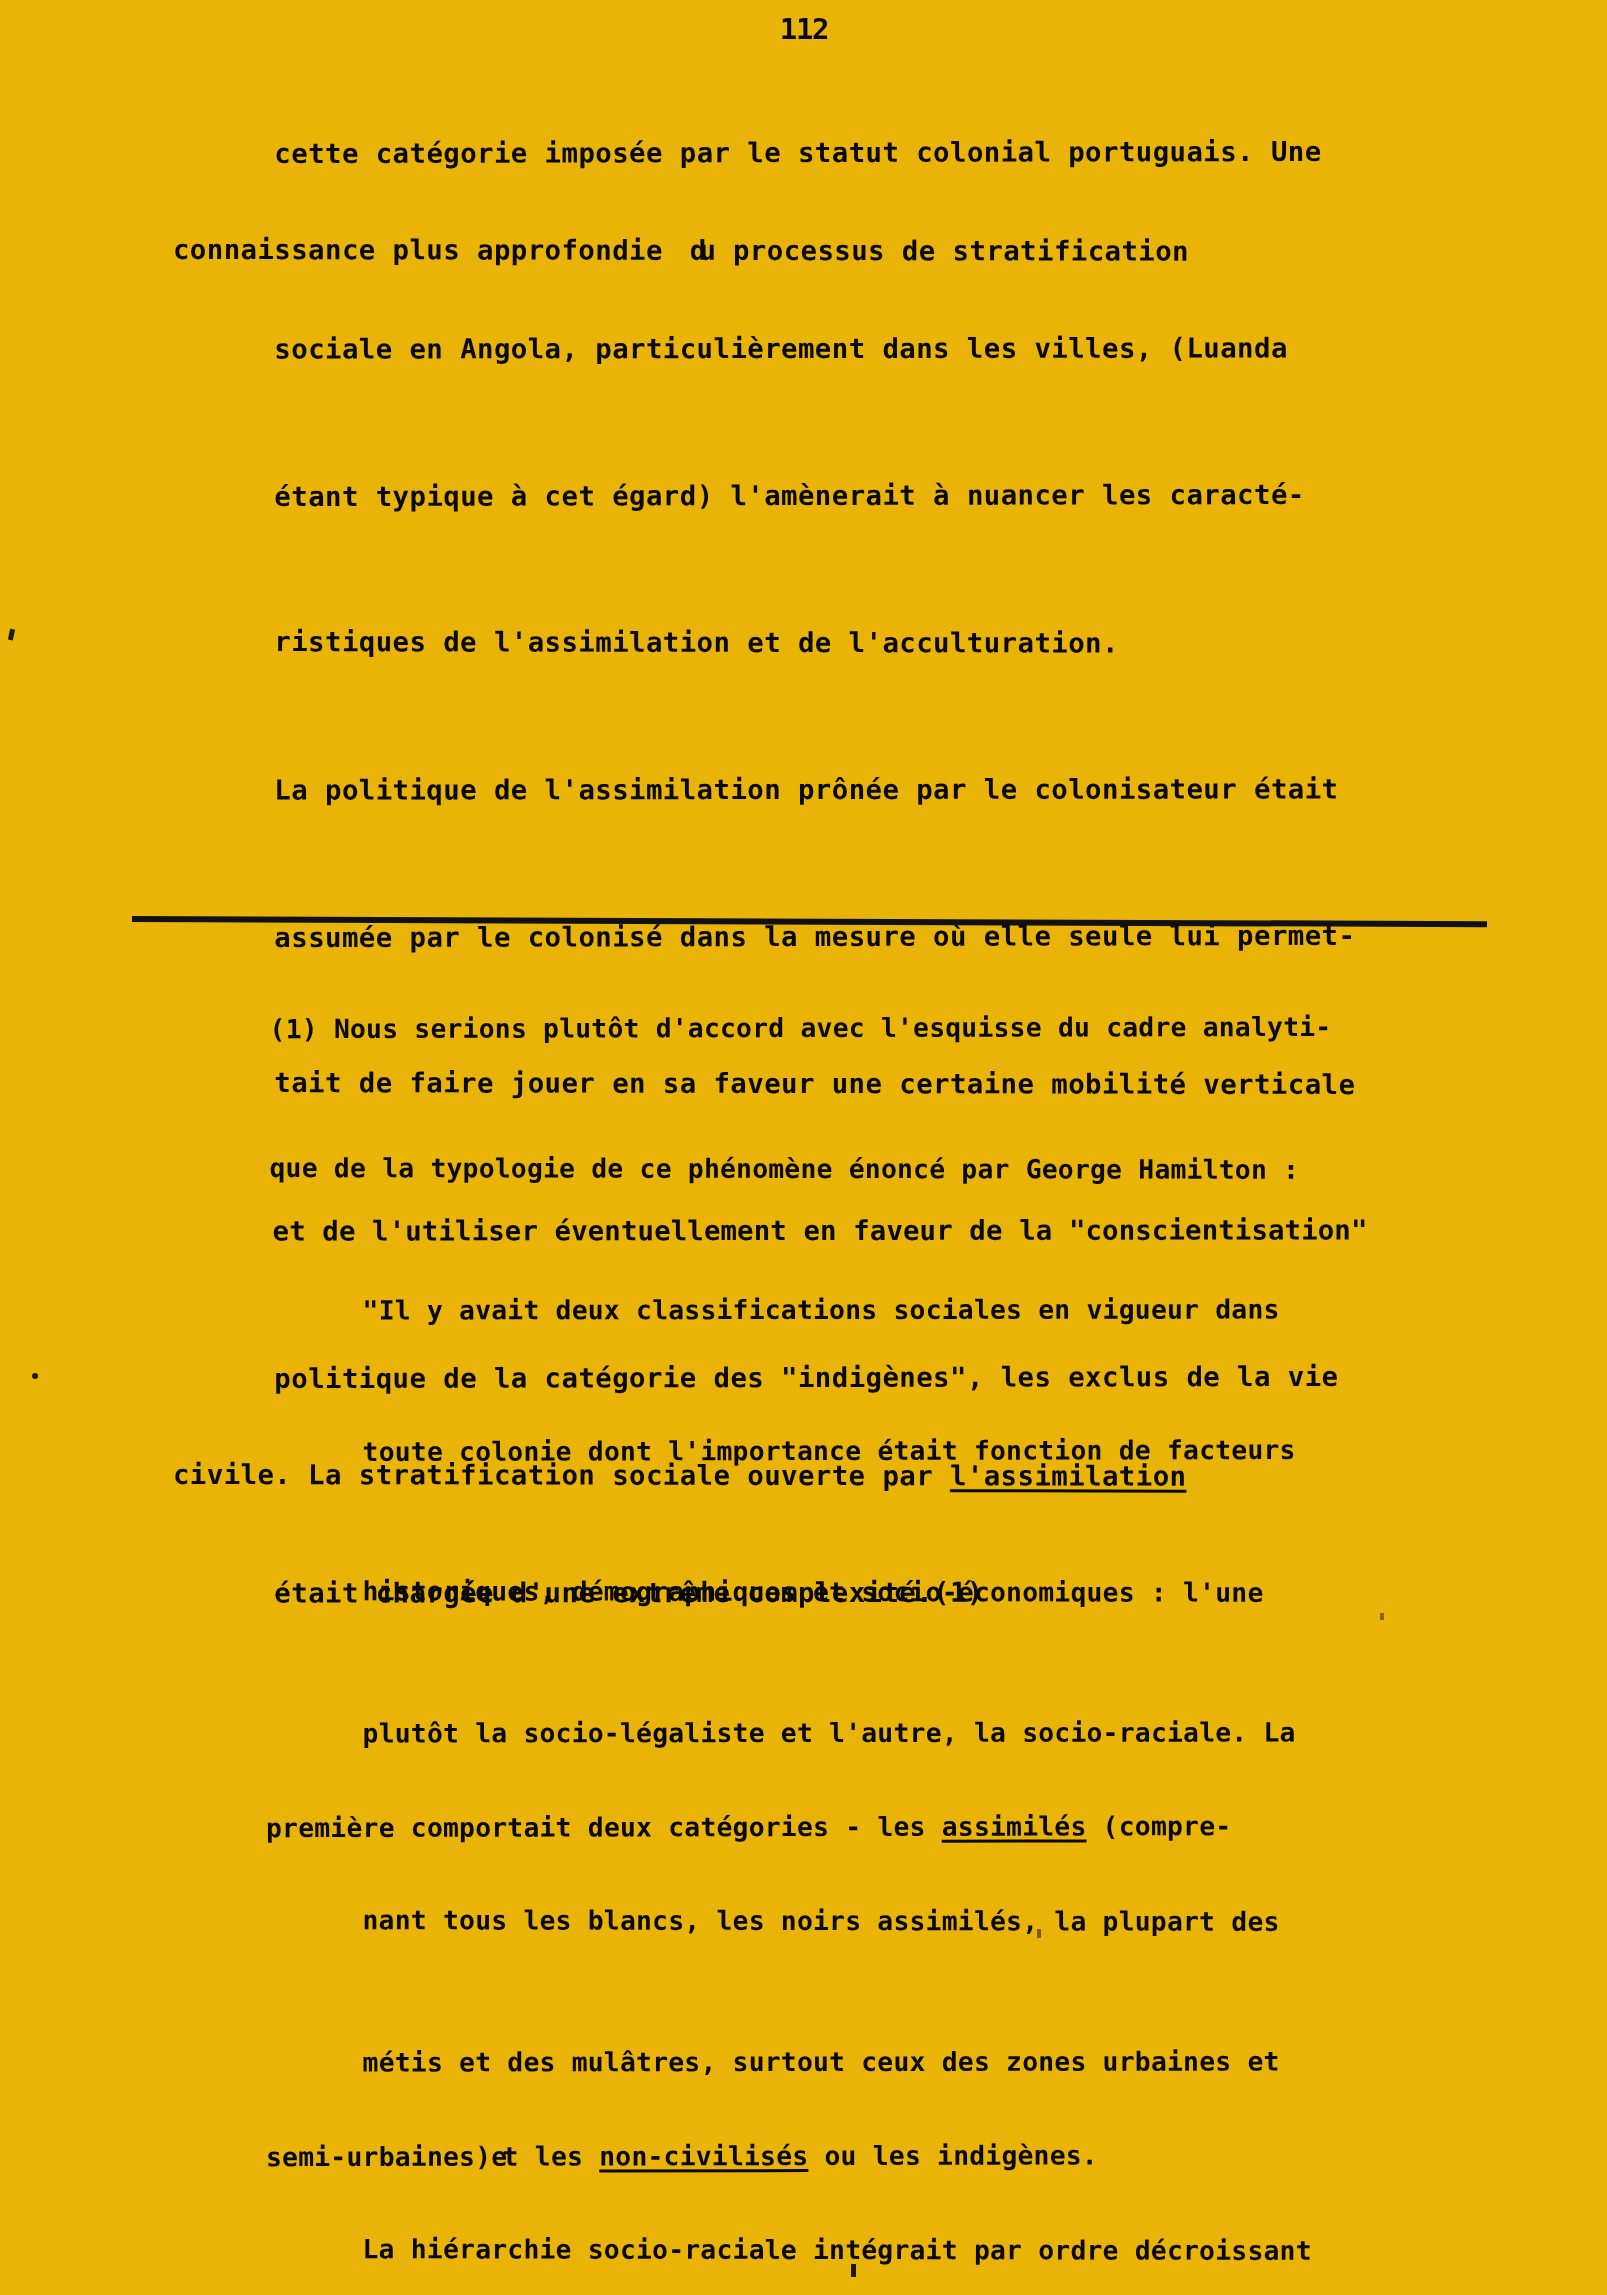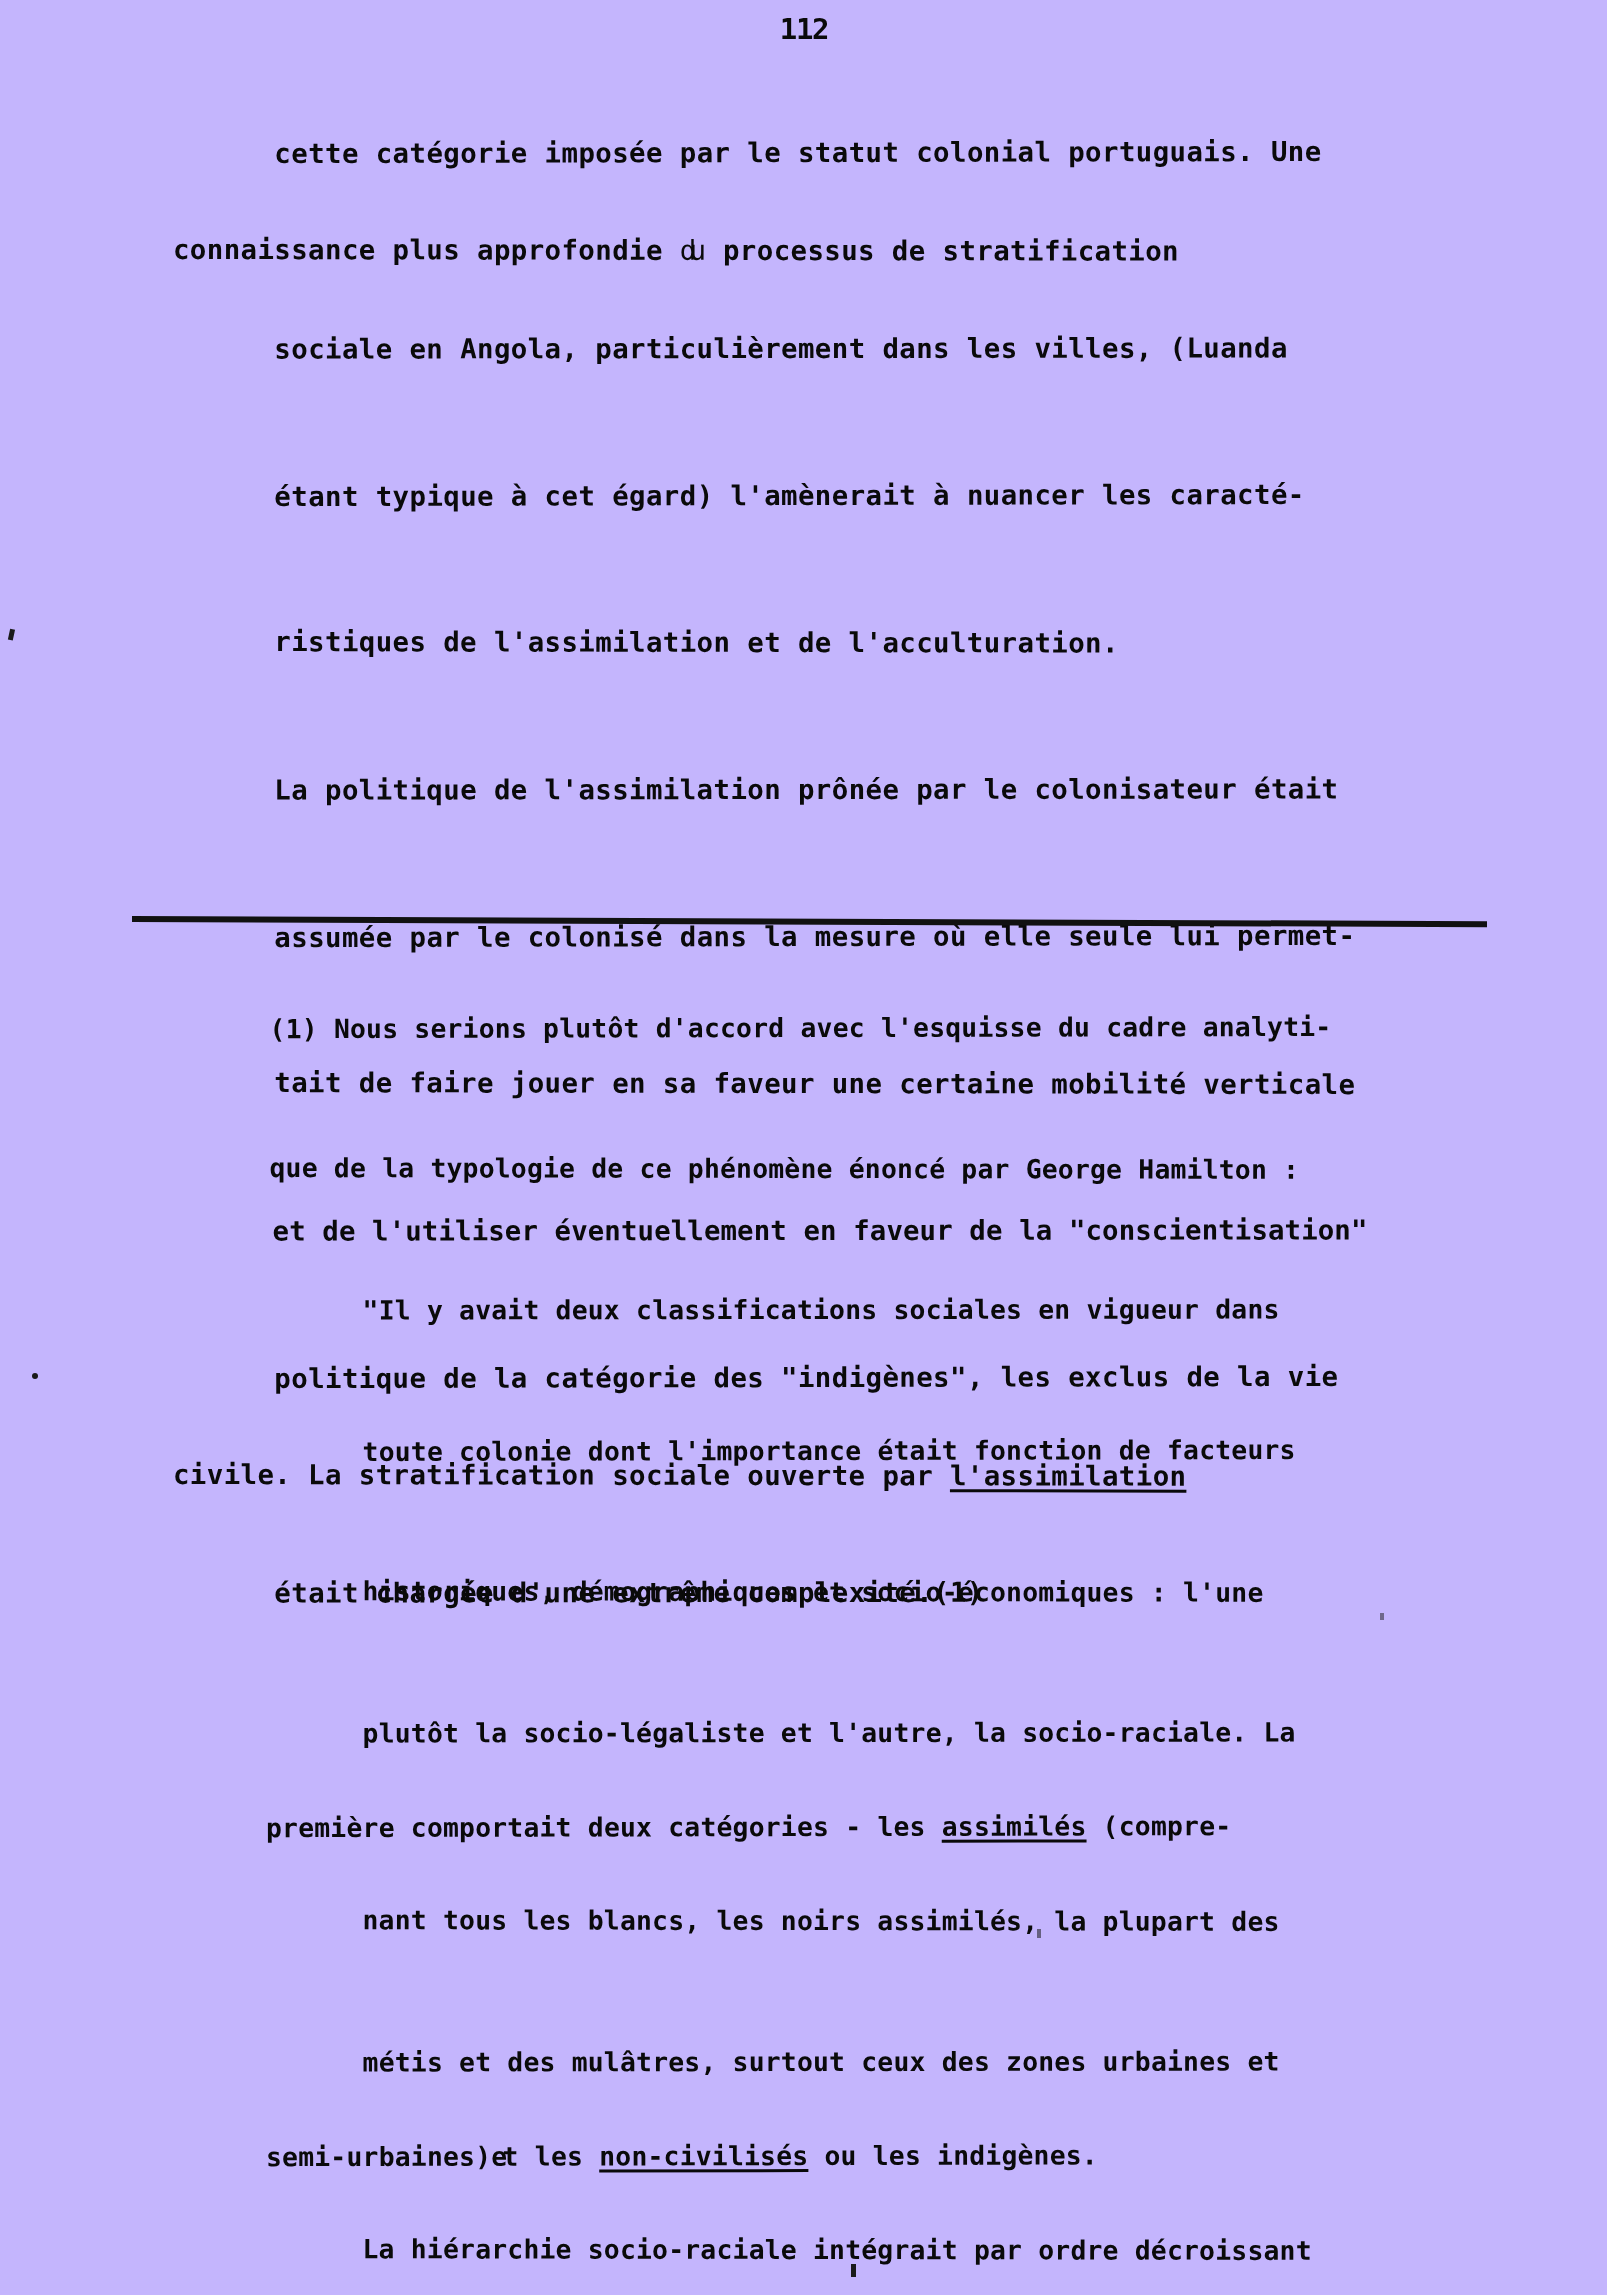--- a/index.html
+++ b/index.html
@@ -5,21 +5,21 @@
   html, body {
     margin: 0;
     padding: 0;
     background: #ffffff;
   }
 
   .page {
     position: relative;
     width: 1608px;
     height: 2295px;
-    background: #c4b5fd;
+    background: #eab308;
     overflow: hidden;
     font-family: "DejaVu Sans Mono", "Liberation Mono", monospace;
     color: #0a0a0a;
     -webkit-font-smoothing: none;
   }
 
   
   .page-number {
     position: absolute;
     top: 12px;
@@ -54,23 +54,24 @@
   .sk2 { transform: rotate(0.10deg); }
   .sk3 { transform: rotate(-0.06deg); }
 
   .u {
     text-decoration: underline;
     text-decoration-thickness: 3.3px;
     text-underline-offset: 4px;
   }
 
   .strike-over {
-    font-weight: 400;
+    font-weight: 700;
     letter-spacing: -6.6px;
     margin-right: 6.6px;
+    margin-left: 10px;
   }
 
   .squeeze {
     font-weight: 800;
     letter-spacing: -4.6px;
     margin-right: 21px;
   }
 
   
   .footnote-rule {

